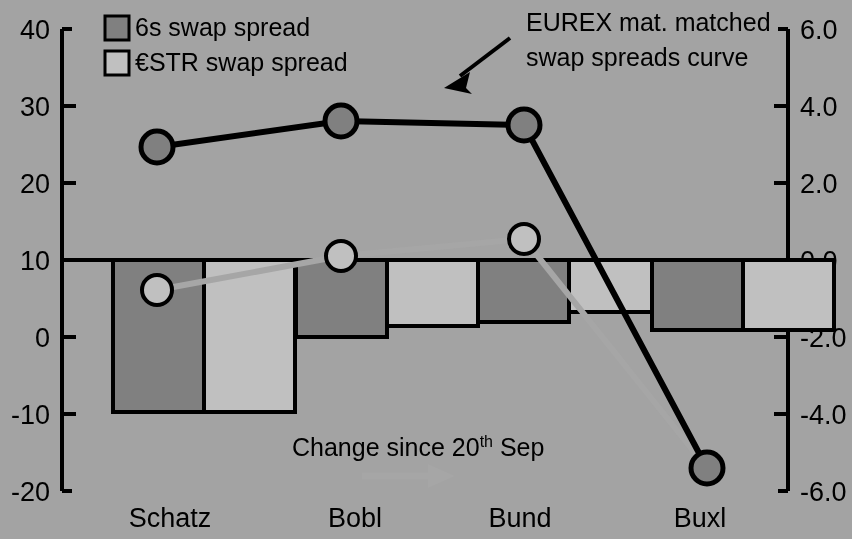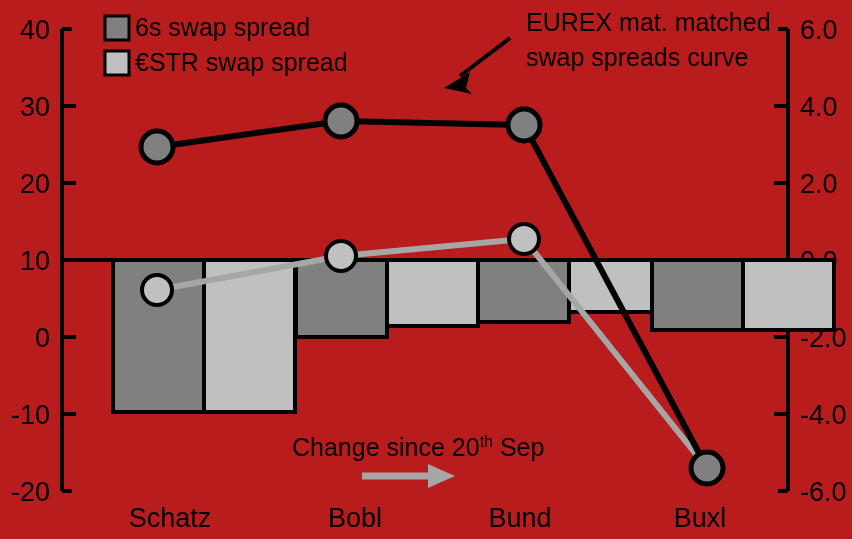--- a/index.html
+++ b/index.html
@@ -9,21 +9,21 @@
   }
   body {
     font-family: "Liberation Sans", sans-serif;
     color: #000000;
   }
   #chart-root {
     position: relative;
     width: 852px;
     height: 539px;
     overflow: hidden;
-    background: #b91c1c;
+    background: #a3a3a3;
   }
   #chart-svg {
     position: absolute;
     left: 0;
     top: 0;
   }
   .tick-label {
     font-size: 27px;
     fill: #000000;
     font-family: "Liberation Sans", sans-serif;

